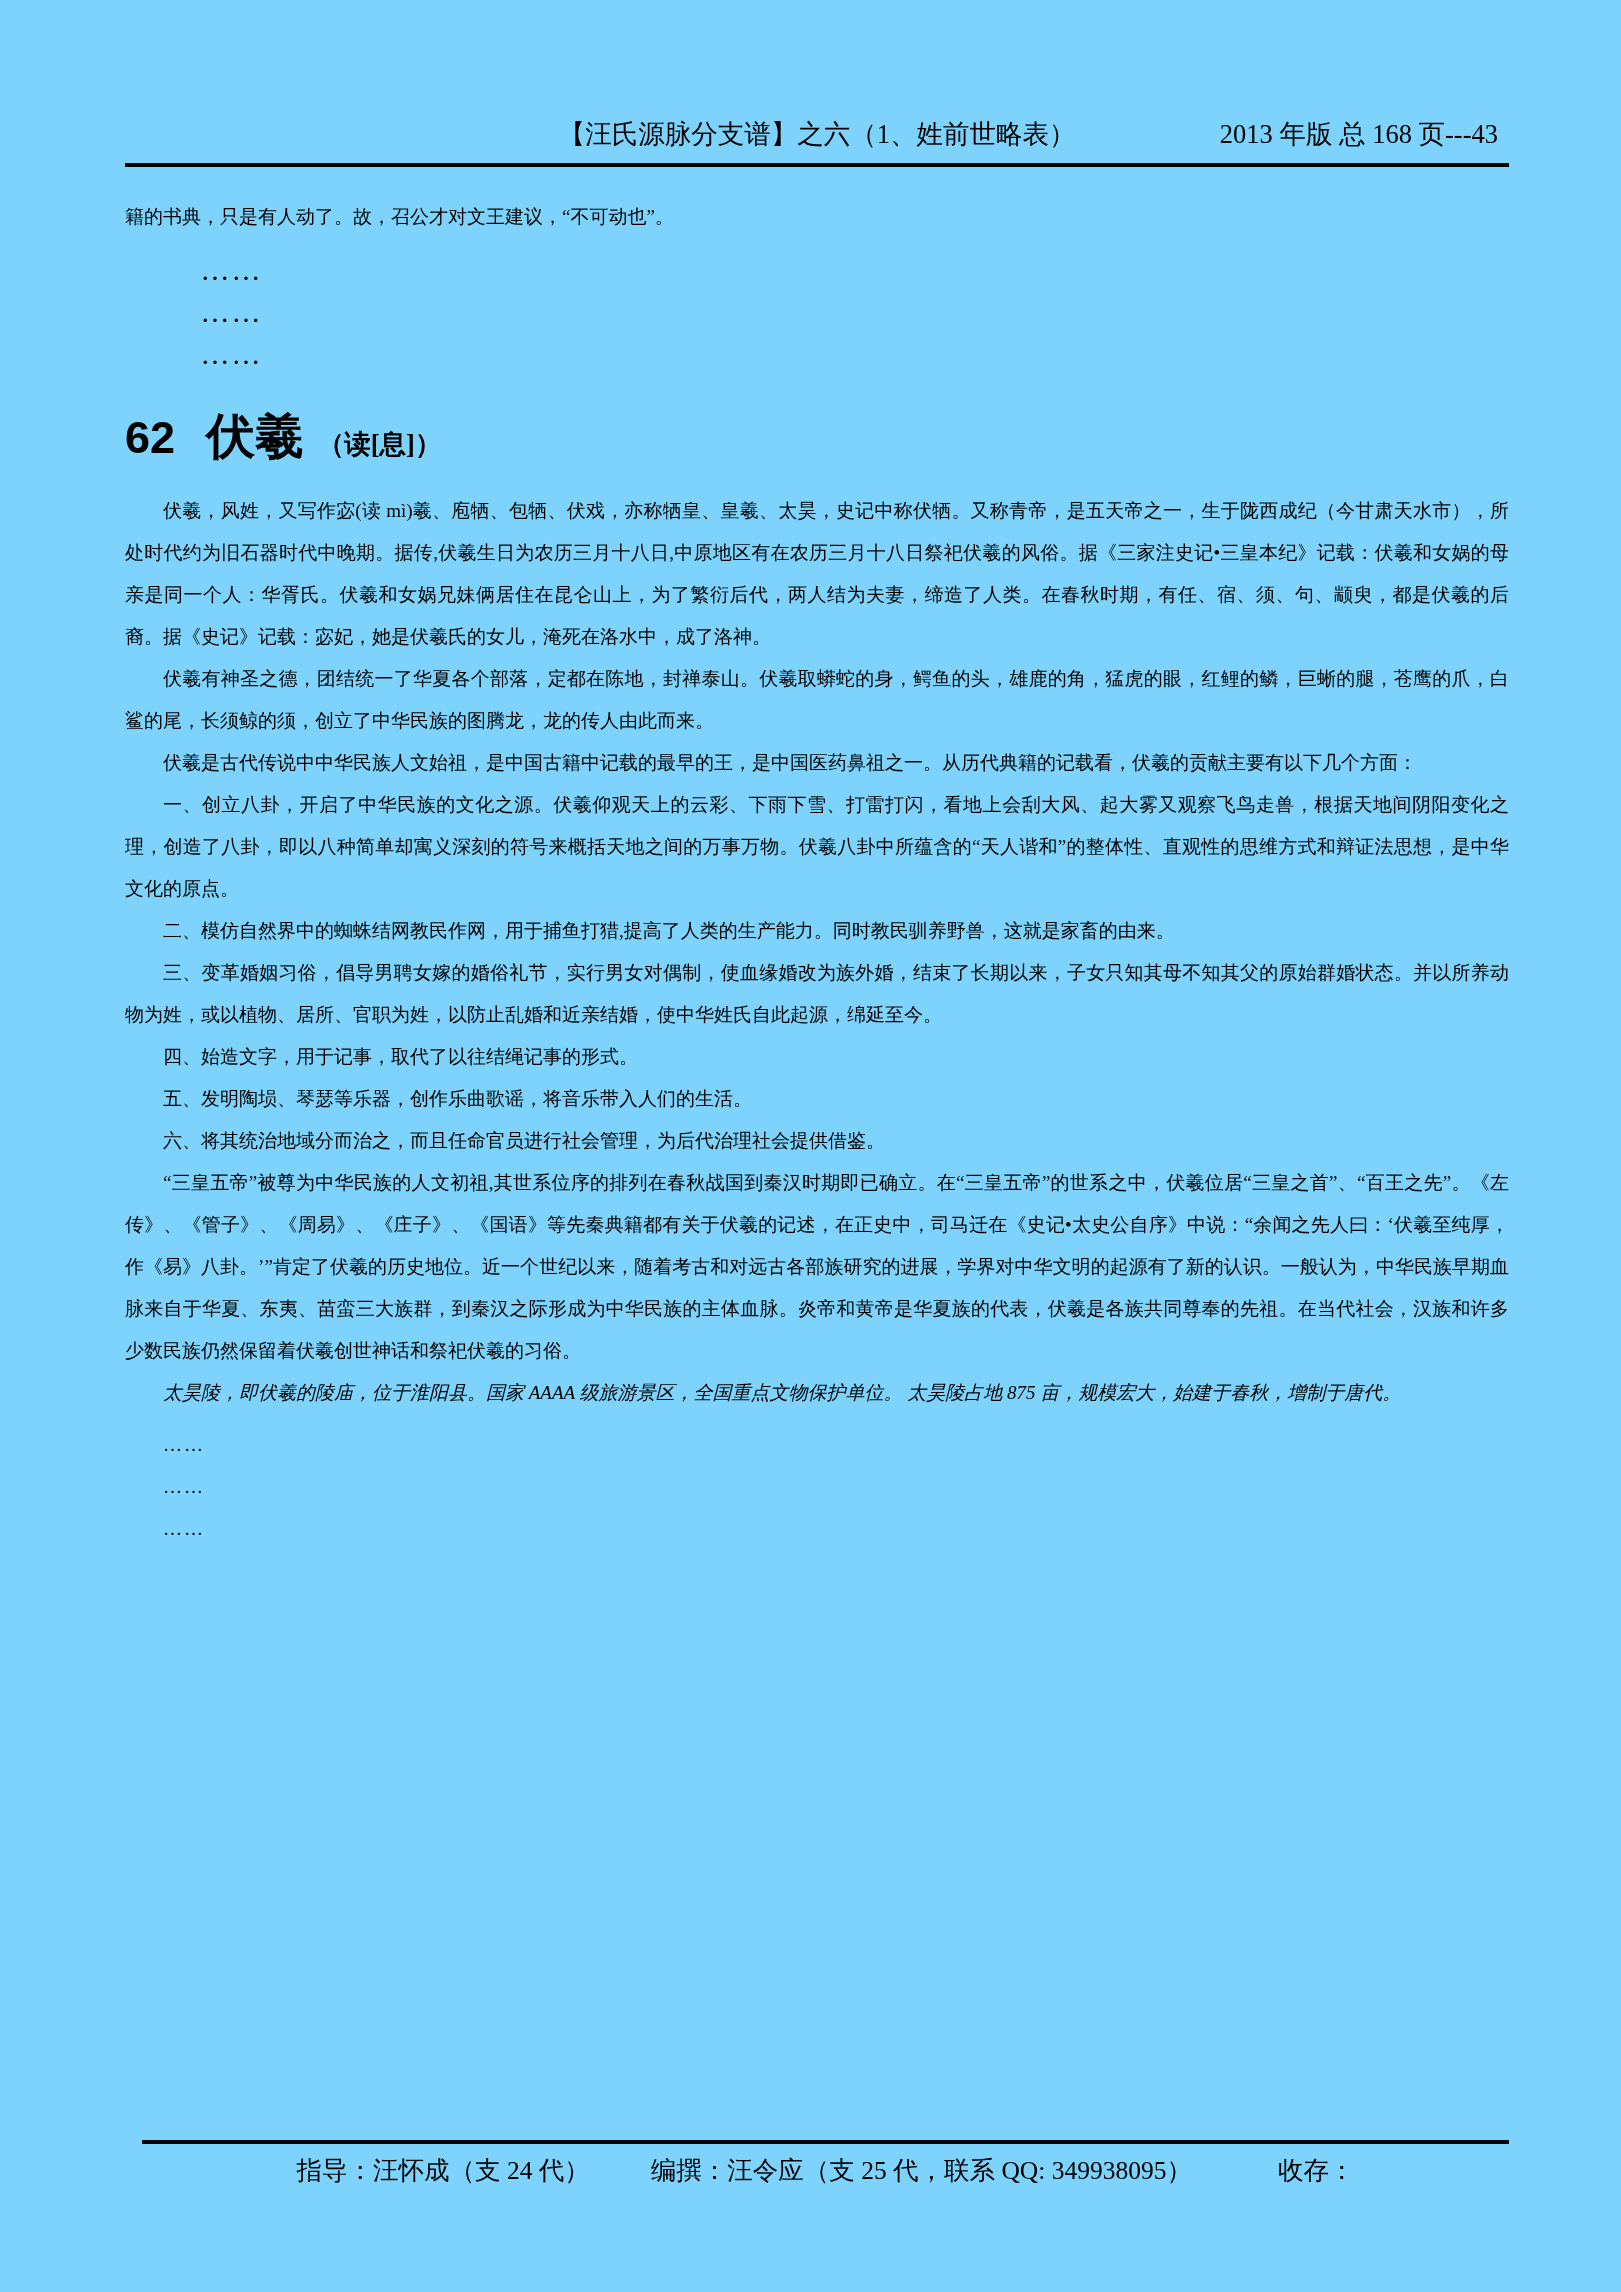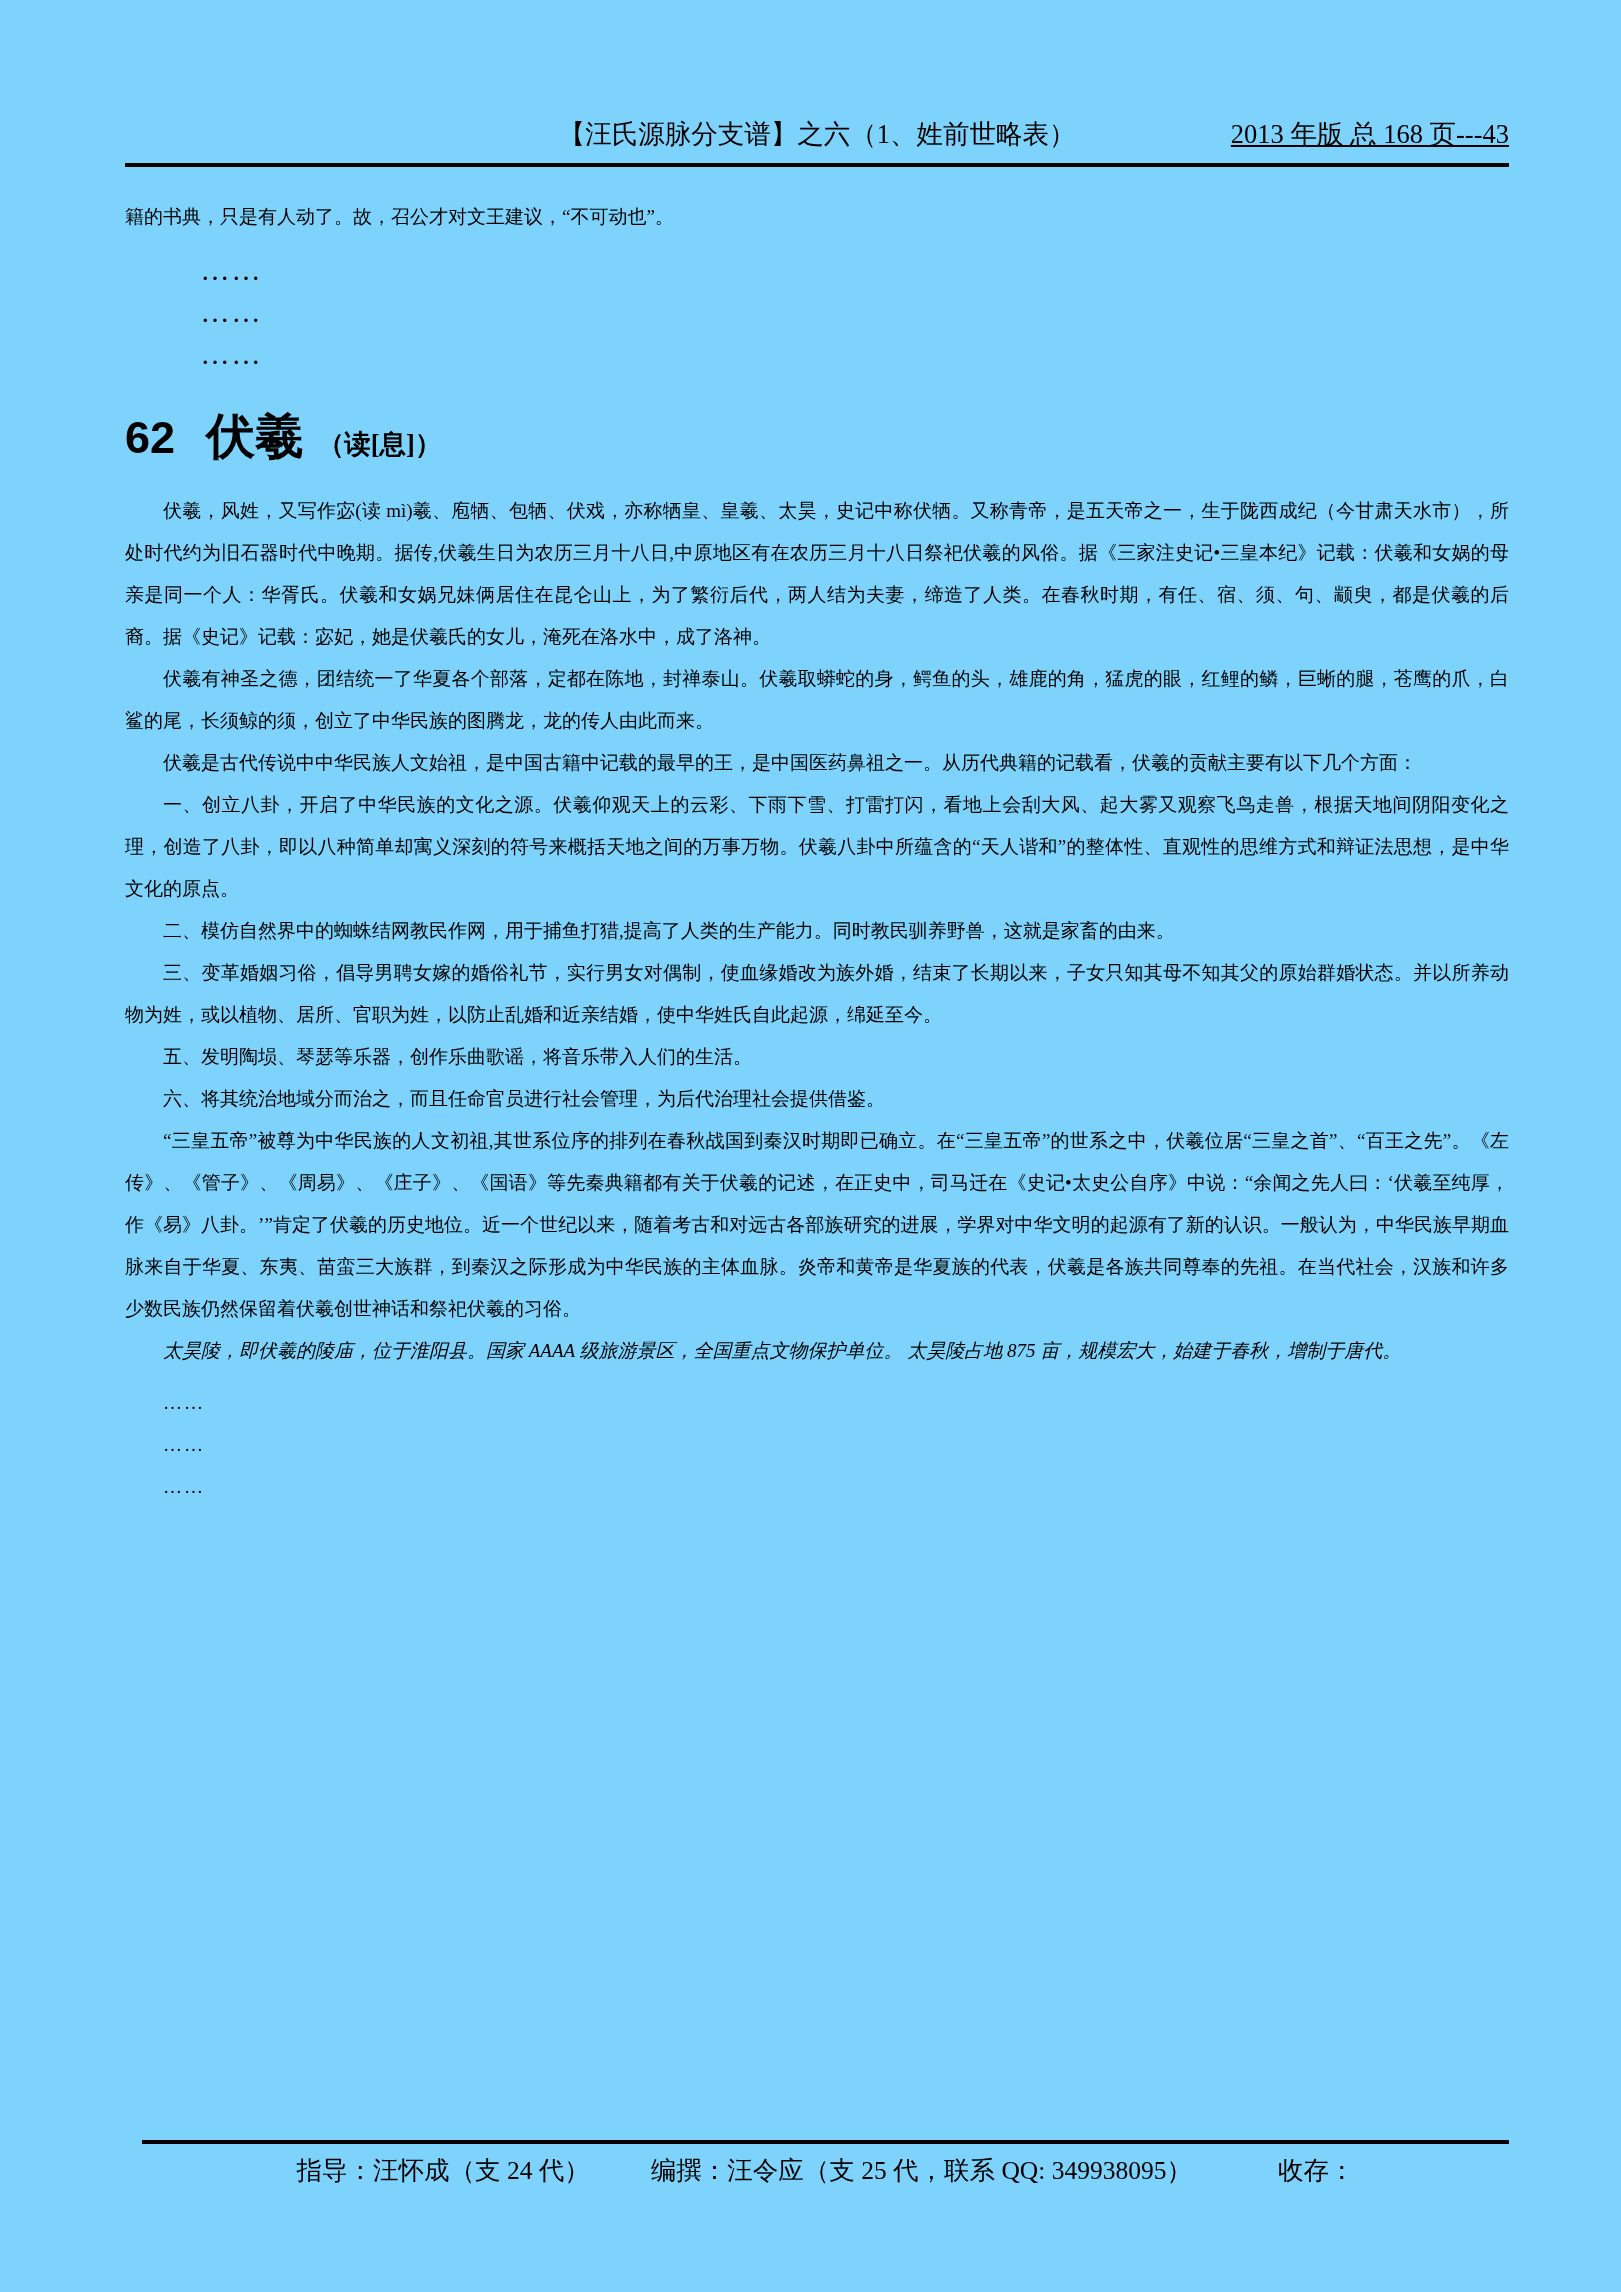--- a/index.html
+++ b/index.html
@@ -19,23 +19,22 @@
   
   .header-row {
     position: relative;
     text-align: center;
     font-size: 26.5px;
     line-height: 37px;
     white-space: nowrap;
   }
   .header-edition {
     position: absolute;
-    right: 0; top: 0;
+    right: 11px; top: 0;
     font-size: 26.5px;
-    text-decoration: underline;
   }
   .header-rule {
     margin-top: 9.8px;
     height: 3.9px;
     background: #000;
   }
   
   .carryover {
     margin-top: 29px;
     font-size: 19px;
@@ -127,20 +126,21 @@
     <span class="section-pron">（读[息]）</span>
   </div>
 
   <div class="body-text">
     <p>伏羲，风姓，又写作宓(读 mì)羲、庖牺、包牺、伏戏，亦称牺皇、皇羲、太昊，史记中称伏牺。又称青帝，是五天帝之一，生于陇西成纪（今甘肃天水市），所处时代约为旧石器时代中晚期。据传,伏羲生日为农历三月十八日,中原地区有在农历三月十八日祭祀伏羲的风俗。据《三家注史记•三皇本纪》记载：伏羲和女娲的母亲是同一个人：华胥氏。伏羲和女娲兄妹俩居住在昆仑山上，为了繁衍后代，两人结为夫妻，缔造了人类。在春秋时期，有任、宿、须、句、颛臾，都是伏羲的后裔。据《史记》记载：宓妃，她是伏羲氏的女儿，淹死在洛水中，成了洛神。</p>
     <p>伏羲有神圣之德，团结统一了华夏各个部落，定都在陈地，封禅泰山。伏羲取蟒蛇的身，鳄鱼的头，雄鹿的角，猛虎的眼，红鲤的鳞，巨蜥的腿，苍鹰的爪，白鲨的尾，长须鲸的须，创立了中华民族的图腾龙，龙的传人由此而来。</p>
     <p>伏羲是古代传说中中华民族人文始祖，是中国古籍中记载的最早的王，是中国医药鼻祖之一。从历代典籍的记载看，伏羲的贡献主要有以下几个方面：</p>
     <p>一、创立八卦，开启了中华民族的文化之源。伏羲仰观天上的云彩、下雨下雪、打雷打闪，看地上会刮大风、起大雾又观察飞鸟走兽，根据天地间阴阳变化之理，创造了八卦，即以八种简单却寓义深刻的符号来概括天地之间的万事万物。伏羲八卦中所蕴含的“天人谐和”的整体性、直观性的思维方式和辩证法思想，是中华文化的原点。</p>
     <p>二、模仿自然界中的蜘蛛结网教民作网，用于捕鱼打猎,提高了人类的生产能力。同时教民驯养野兽，这就是家畜的由来。</p>
     <p>三、变革婚姻习俗，倡导男聘女嫁的婚俗礼节，实行男女对偶制，使血缘婚改为族外婚，结束了长期以来，子女只知其母不知其父的原始群婚状态。并以所养动物为姓，或以植物、居所、官职为姓，以防止乱婚和近亲结婚，使中华姓氏自此起源，绵延至今。</p>
+    <p>四、始造文字，用于记事，取代了以往结绳记事的形式。</p>
     <p>五、发明陶埙、琴瑟等乐器，创作乐曲歌谣，将音乐带入人们的生活。</p>
     <p>六、将其统治地域分而治之，而且任命官员进行社会管理，为后代治理社会提供借鉴。</p>
     <p>“三皇五帝”被尊为中华民族的人文初祖,其世系位序的排列在春秋战国到秦汉时期即已确立。在“三皇五帝”的世系之中，伏羲位居“三皇之首”、“百王之先”。《左传》、《管子》、《周易》、《庄子》、《国语》等先秦典籍都有关于伏羲的记述，在正史中，司马迁在《史记•太史公自序》中说：“余闻之先人曰：‘伏羲至纯厚，作《易》八卦。’”肯定了伏羲的历史地位。近一个世纪以来，随着考古和对远古各部族研究的进展，学界对中华文明的起源有了新的认识。一般认为，中华民族早期血脉来自于华夏、东夷、苗蛮三大族群，到秦汉之际形成为中华民族的主体血脉。炎帝和黄帝是华夏族的代表，伏羲是各族共同尊奉的先祖。在当代社会，汉族和许多少数民族仍然保留着伏羲创世神话和祭祀伏羲的习俗。</p>
     <p class="note">太昊陵，即伏羲的陵庙，位于淮阳县。国家 AAAA 级旅游景区，全国重点文物保护单位。 太昊陵占地 875 亩，规模宏大，始建于春秋，增制于唐代。</p>
     <p class="ellipsis trailing">……</p>
     <p class="ellipsis">……</p>
     <p class="ellipsis">……</p>
   </div>
 
   <div class="footer">

